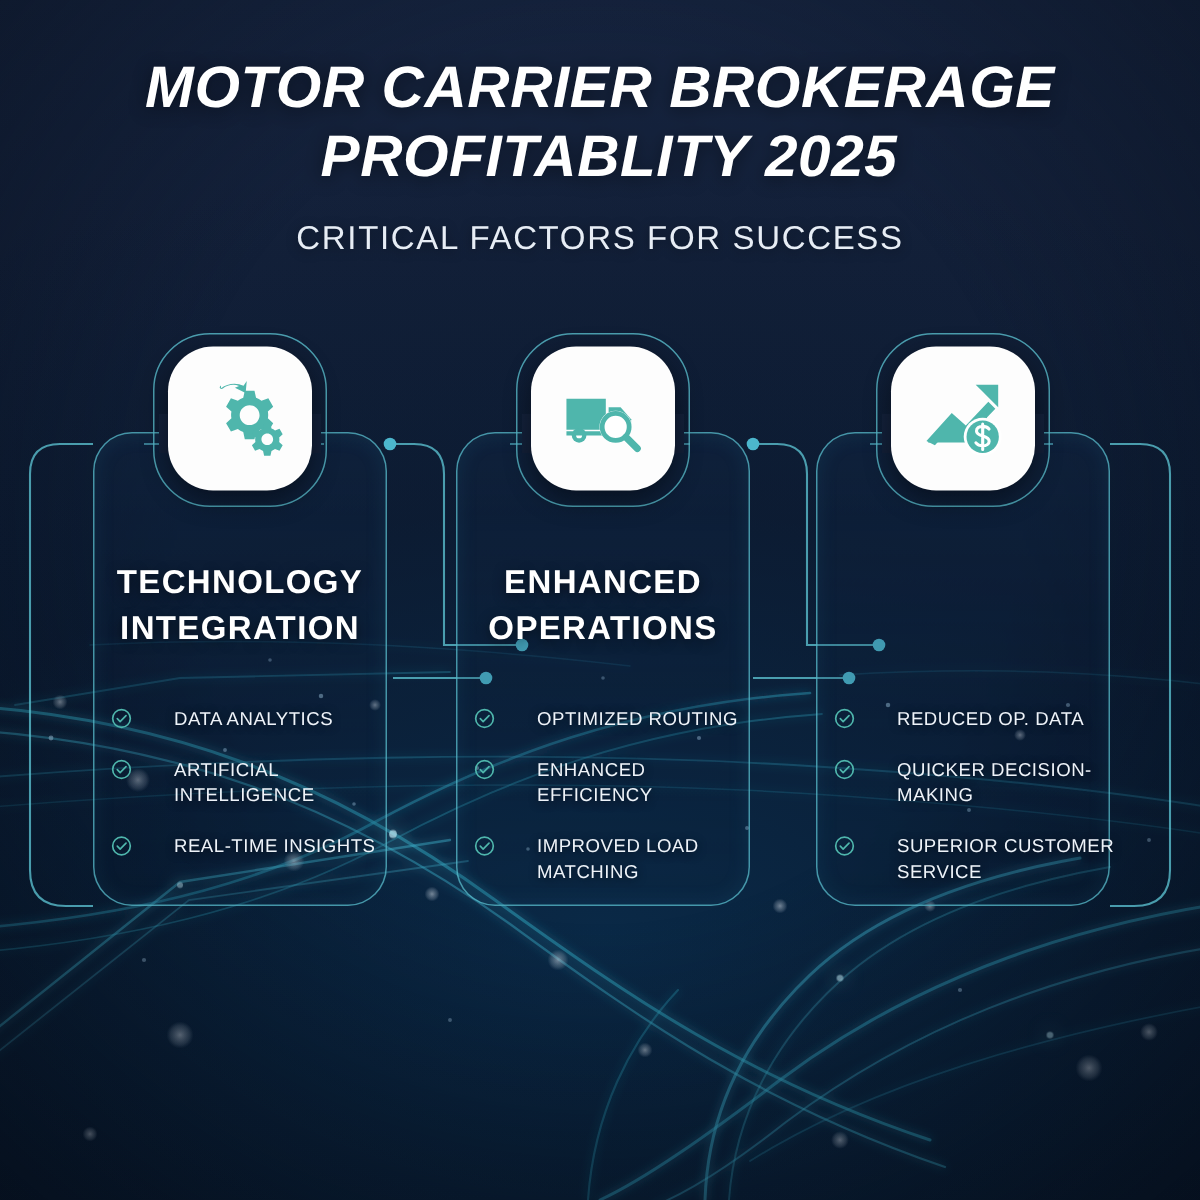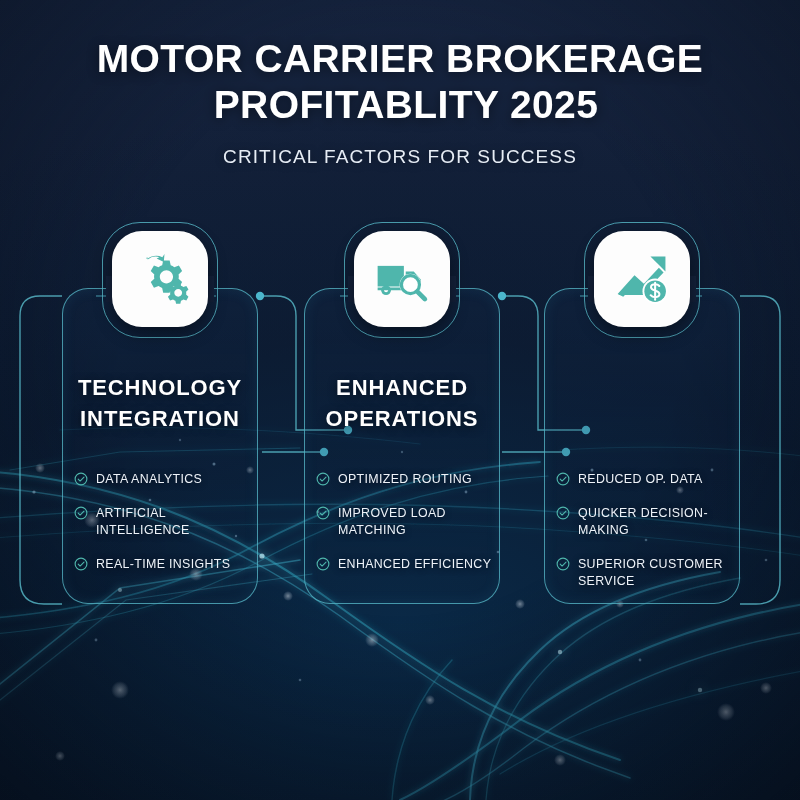--- a/index.html
+++ b/index.html
@@ -48,26 +48,27 @@
     z-index: 8;
   }
   .title {
     color: #ffffff;
     font-size: 39px;
     font-weight: bold;
     letter-spacing: 0.4px;
     line-height: 1.18;
     margin: 0;
     text-shadow: 0 2px 12px rgba(0,0,0,0.45);
+    font-style: italic;
   }
   .title .line2 { display: block; margin-left: 12px; }
   .subtitle {
     margin: 18px 0 0 0;
     color: #e7edf5;
-    font-size: 19px;
+    font-size: 22px;
     letter-spacing: 1.1px;
     font-weight: normal;
     text-shadow: 0 1px 8px rgba(0,0,0,0.4);
   }
 
   
   .cards {
     position: absolute;
     top: 0; left: 0;
     width: 800px; height: 800px;
@@ -166,20 +167,21 @@
     margin-top: 1px;
   }
   .bullet .check svg { width: 14px; height: 14px; display: block; }
   .bullet .btext {
     color: #eef3f9;
     font-size: 12.4px;
     letter-spacing: 0.35px;
     line-height: 1.42;
     text-shadow: 0 1px 6px rgba(0,0,0,0.55);
     white-space: normal;
+    margin-left: 20px;
   }
 
   
   .circuit { position: absolute; inset: 0; width: 800px; height: 800px; z-index: 5; }
 
   
   .growth {
     position: absolute;
     left: 0;
     top: 624px;
@@ -418,30 +420,30 @@
           </span>
           <span class="btext">OPTIMIZED ROUTING</span>
         </li>
         <li class="bullet">
           <span class="check">
             <svg viewBox="0 0 20 20" fill="none" stroke="#4fb6ac" stroke-width="1.6">
                 <circle cx="10" cy="10" r="8.4"></circle>
                 <path d="M6 10.2l2.7 2.7L14.3 7.3" stroke-linecap="round" stroke-linejoin="round"></path>
               </svg>
           </span>
+          <span class="btext">ENHANCED EFFICIENCY</span>
+        </li>
+        <li class="bullet">
+          <span class="check">
+            <svg viewBox="0 0 20 20" fill="none" stroke="#4fb6ac" stroke-width="1.6">
+                <circle cx="10" cy="10" r="8.4"></circle>
+                <path d="M6 10.2l2.7 2.7L14.3 7.3" stroke-linecap="round" stroke-linejoin="round"></path>
+              </svg>
+          </span>
           <span class="btext">IMPROVED LOAD MATCHING</span>
-        </li>
-        <li class="bullet">
-          <span class="check">
-            <svg viewBox="0 0 20 20" fill="none" stroke="#4fb6ac" stroke-width="1.6">
-                <circle cx="10" cy="10" r="8.4"></circle>
-                <path d="M6 10.2l2.7 2.7L14.3 7.3" stroke-linecap="round" stroke-linejoin="round"></path>
-              </svg>
-          </span>
-          <span class="btext">ENHANCED EFFICIENCY</span>
         </li>
       </ul>
     </div>
 
     <div class="card c3">
       <div class="card-frame"></div>
       <div class="card-notch"></div>
       <div class="icon-ring"></div>
       <div class="icon-badge">
         <svg viewBox="0 0 64 64" fill="#4fb6ac">

